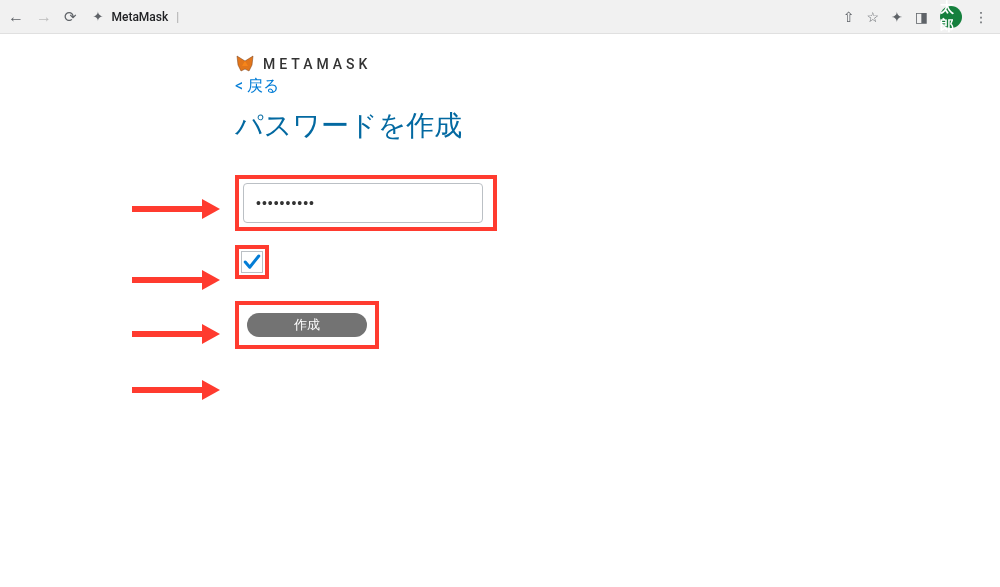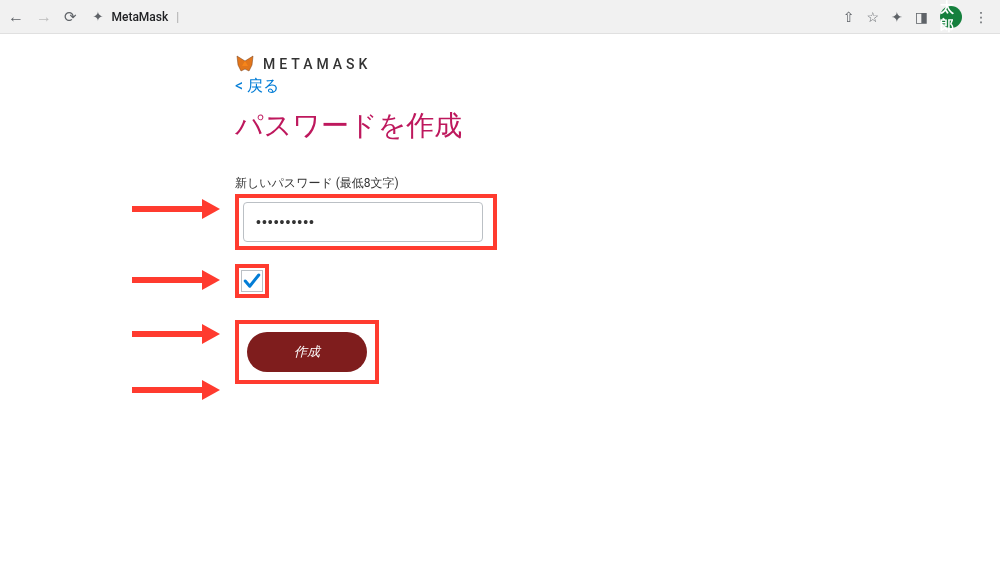--- a/index.html
+++ b/index.html
@@ -27,21 +27,21 @@
     .toolbar-right span { cursor: pointer; font-size: 14px; }
     .avatar { width: 22px; height: 22px; border-radius: 50%; background: #15803d; color: #fff; display: flex; align-items: center; justify-content: center; font-size: 10px; font-weight: bold; }
 
     .page { position: relative; padding-top: 20px; }
     .content { margin-left: 235px; width: 340px; }
     
     .brand { display: flex; align-items: center; gap: 8px; margin-bottom: 2px; }
     .fox-icon { width: 20px; height: 20px; }
     .brand-text { font-size: 14px; letter-spacing: 4px; font-weight: 500; color: #333; }
     .back-link { font-size: 16px; color: #037dd6; cursor: pointer; display: inline-block; margin-bottom: 10px; }
-    .page-title { font-size: 28px; font-weight: 400; color: #be185d; margin-bottom: 30px; }
+    .page-title { font-size: 28px; font-weight: 400; color: #0369a1; margin-bottom: 30px; }
 
     .field-label { font-size: 12px; color: #333; margin-bottom: 2px; }
     
     .highlight-box { border: 4px solid #ff3b2f; padding: 4px; display: inline-block; }
     .hb1 { width: 262px; }
     .hb2 { width: 262px; margin-top: -2px; }
     .hb-check { padding: 2px; }
     .hb-btn { padding: 8px; }
 
     .pw-input {
@@ -60,28 +60,27 @@
     .field-group2 { margin-top: 12px; margin-bottom: 24px; }
 
     .terms-row { display: flex; align-items: center; gap: 8px; margin-bottom: 22px; }
     .check-box { width: 22px; height: 22px; border: 1px solid #bbc0c5; background: #fff; display: flex; align-items: center; justify-content: center; cursor: pointer; }
     .checkmark { width: 18px; height: 18px; }
     .terms-text { font-size: 13px; color: #333; }
     .terms-link { color: #037dd6; cursor: pointer; }
 
     .create-btn {
       width: 120px;
-      height: 40px;
-      background: #7f1d1d;
+      height: 24px;
+      background: #737373;
       color: #fff;
       border: none;
       border-radius: 20px;
       font-size: 13px;
       cursor: pointer;
-      font-style: italic;
     }
 
     .arrow-annotation {
       position: absolute;
       left: 132px;
       display: flex;
       align-items: center;
     }
     .arrow-line { width: 70px; height: 6px; background: #ff3b2f; }
     .arrow-head {
@@ -139,21 +138,20 @@
       <svg class="fox-icon" viewBox="0 0 40 40">
         <polygon points="4,4 20,14 36,4 34,22 28,34 20,30 12,34 6,22" fill="#e2761b" stroke="#763d16" stroke-width="1"></polygon>
         <polygon points="20,14 14,24 26,24" fill="#f6851b"></polygon>
       </svg>
       <span class="brand-text">METAMASK</span>
     </div>
     <a class="back-link">&lt; 戻る</a>
     <h1 class="page-title">パスワードを作成</h1>
 
     <div class="field-group">
-      <div class="field-label">新しいパスワード (最低8文字)</div>
       <div class="highlight-box hb1">
         <input type="password" class="pw-input" value="••••••••••" style="">
       </div>
     </div>
 
 
     <div class="terms-row">
       <div class="highlight-box hb-check">
         <div class="check-box">
           <svg class="checkmark" viewBox="0 0 24 24">

